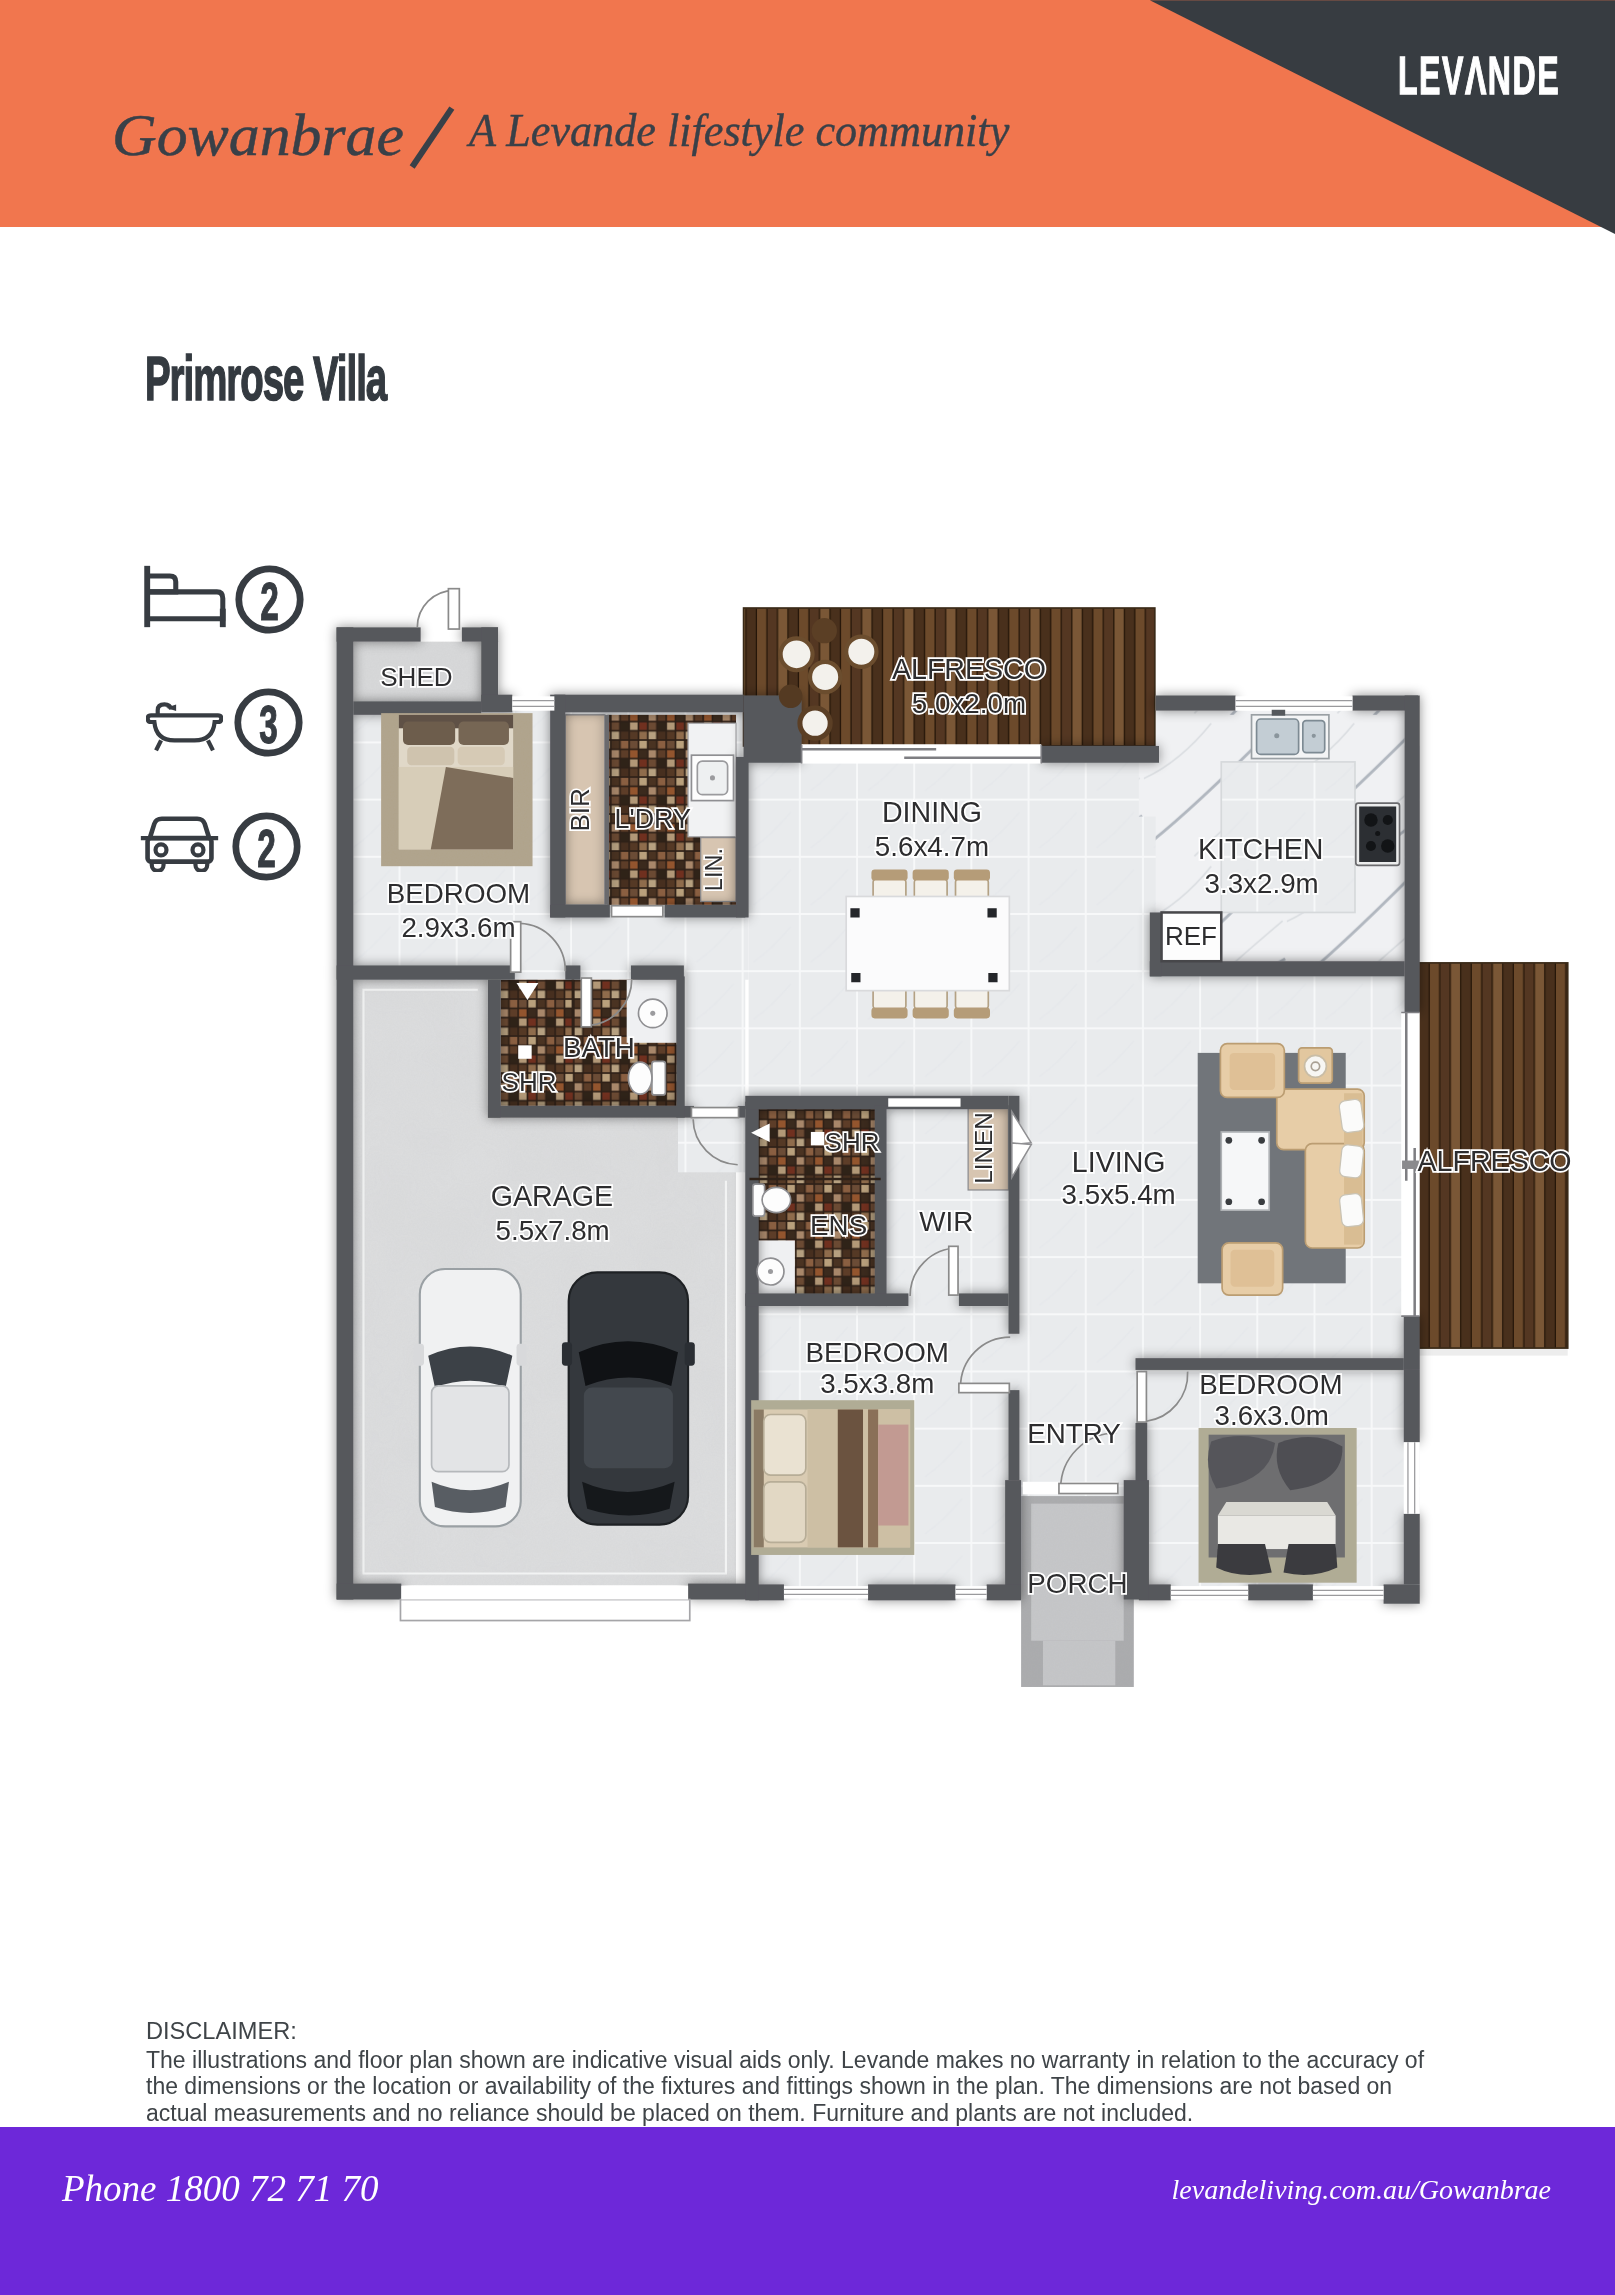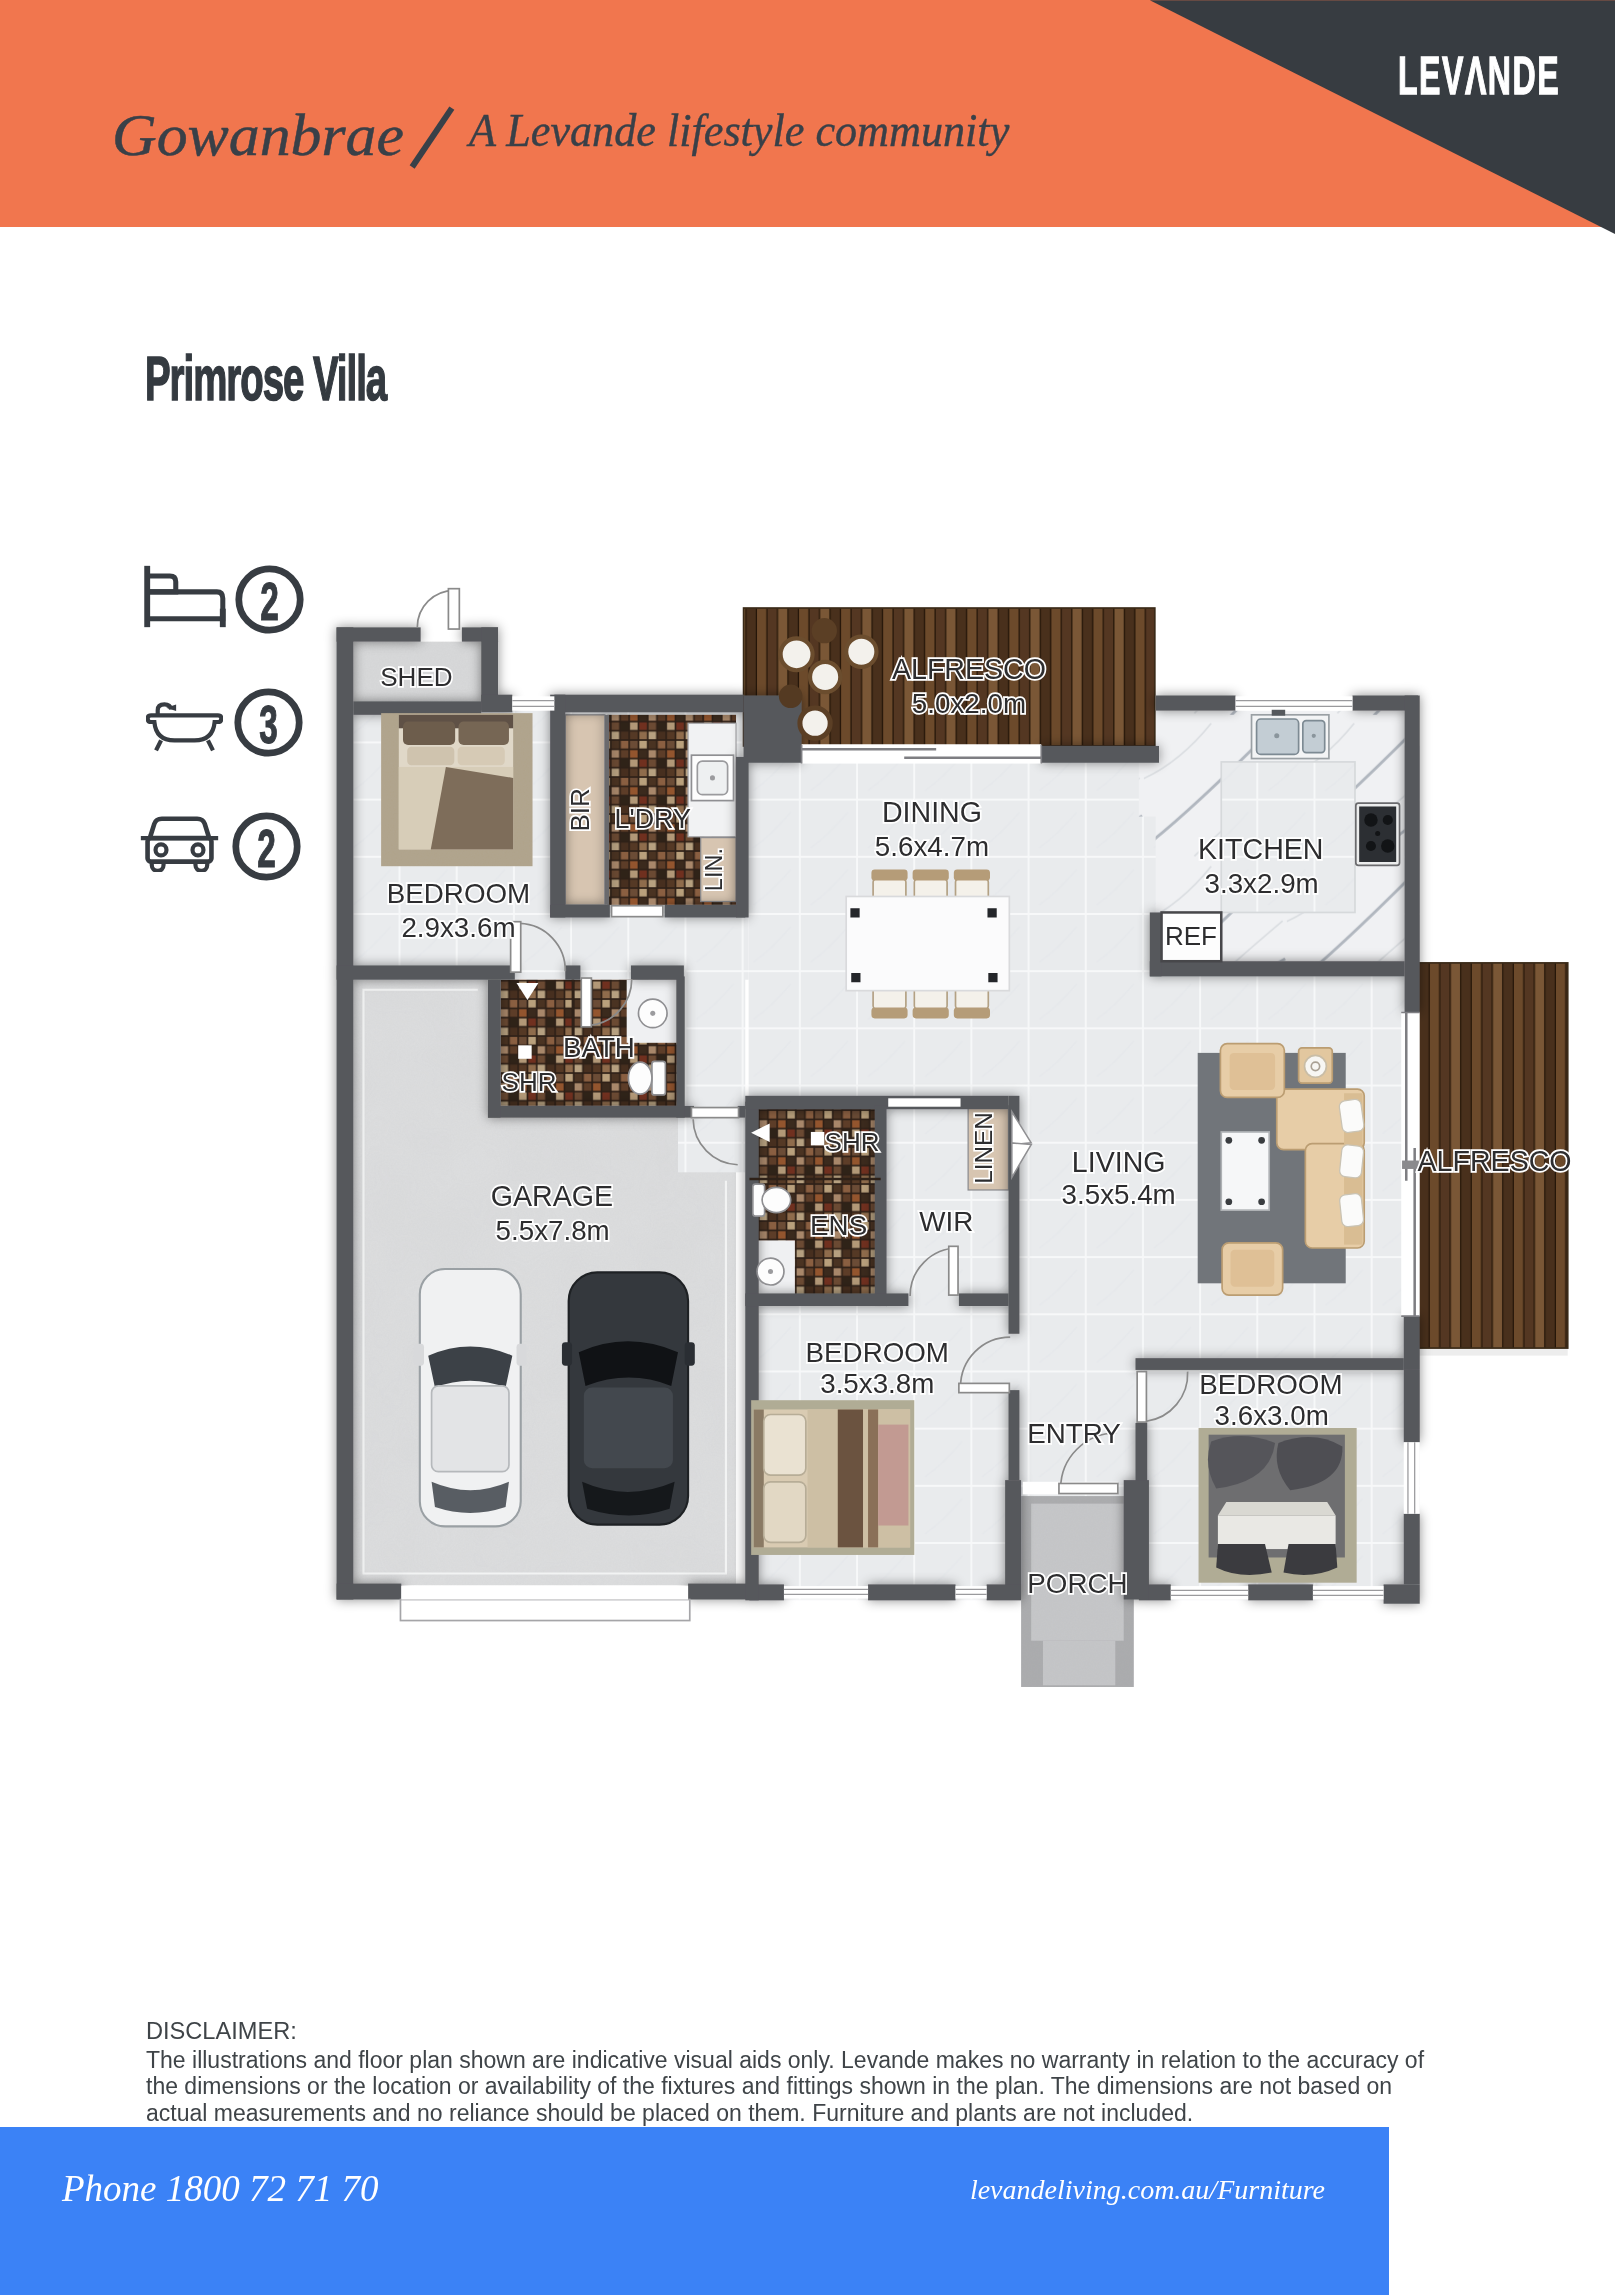--- a/index.html
+++ b/index.html
@@ -17,21 +17,21 @@
 #logo{left:1398px;top:45px;color:#ffffff;font-weight:bold;
   font-size:53px;letter-spacing:2.5px;transform:scaleX(0.605);transform-origin:left top;white-space:nowrap;
   -webkit-text-stroke:1.3px #ffffff;}
 #pname{left:145px;top:342px;font-size:63px;font-weight:bold;color:#343a40;letter-spacing:-1.7px;
   transform:scaleX(0.61);transform-origin:left top;white-space:nowrap;-webkit-text-stroke:1.5px #343a40;}
 
 #disc{left:146px;top:1987px;width:1312px;color:#3f4448;margin-top:30px;}
 #disc .h{font-size:23.6px;line-height:28px;margin-bottom:1.7px;}
 #disc .b{font-size:23px;line-height:26.5px;}
 
-#footer{left:0;top:2127px;width:1389px;height:168px;background:#3b82f6;color:#fff;
+#footer{left:0;top:2127px;width:1615px;height:168px;background:#6d28d9;color:#fff;
   font-family:"Liberation Serif", serif;font-style:italic;}
 #footer .ph{position:absolute;left:62px;top:40px;font-size:37px;}
 #footer .web{position:absolute;right:64px;top:47px;font-size:28px;}
 svg{display:block;}
 </style>
 </head>
 <body>
 
 <div class="abs" id="band"></div>
 
@@ -674,15 +674,15 @@
 <div class="h">DISCLAIMER:</div>
 <div class="b">The illustrations and floor plan shown are indicative visual aids only. Levande makes no warranty in relation to the accuracy of<br>
 the dimensions or the location or availability of the fixtures and fittings shown in the plan. The dimensions are not based on<br>
 actual measurements and no reliance should be placed on them. Furniture and plants are not included.</div>
 </div>
 
 <div class="abs" id="footer">
 
 <div class="ph">Phone 1800 72 71 70</div>
 
-<div class="web">levandeliving.com.au/Furniture</div>
+<div class="web">levandeliving.com.au/Gowanbrae</div>
 </div>
 
 
 </body></html>

